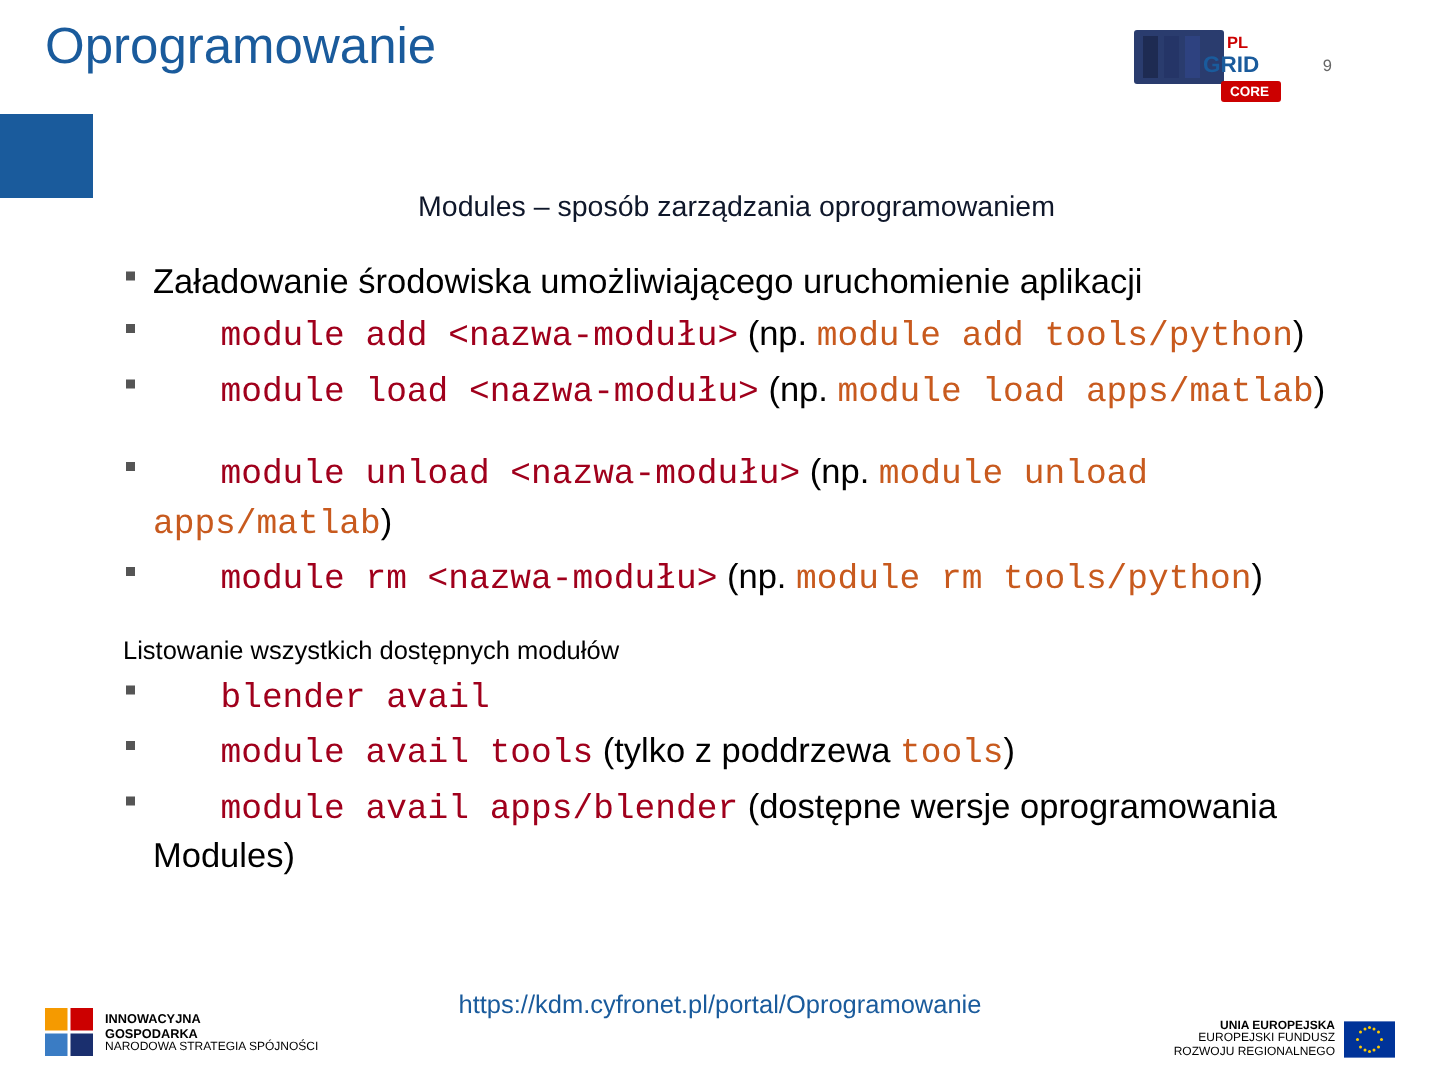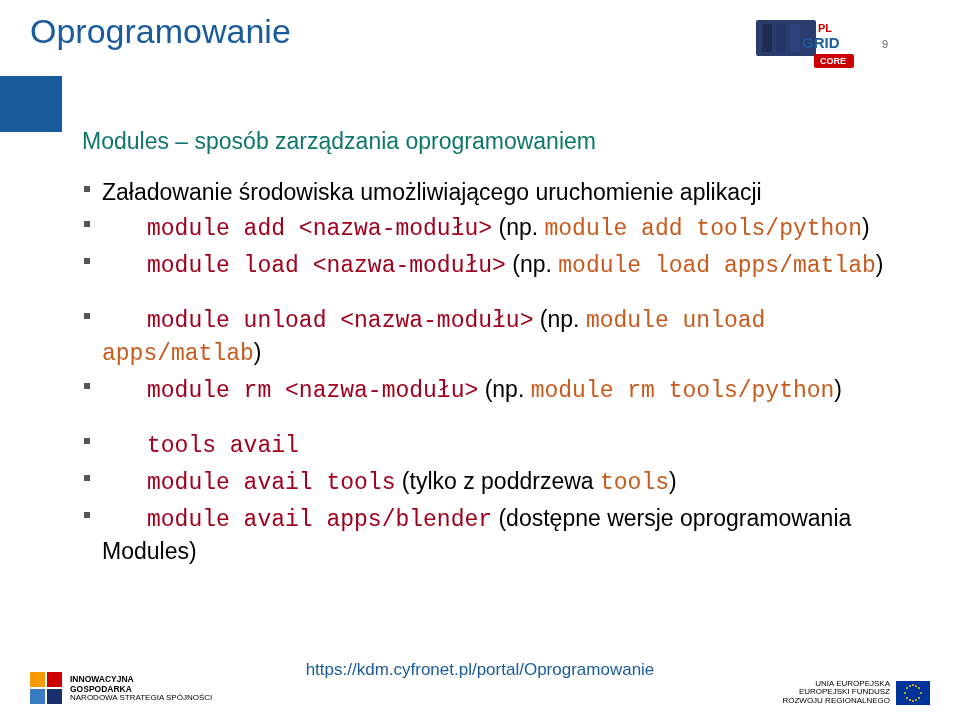--- a/index.html
+++ b/index.html
@@ -41,23 +41,24 @@
     height: 56px;
     background: #1a5b9c;
   }
   .content {
     position: absolute;
     top: 128px;
     left: 82px;
     right: 60px;
   }
   .subtitle {
-    color: #0f766e;
-    font-size: 23px;
+    color: #0f172a;
+    font-size: 19px;
     margin-bottom: 22px;
+    text-align: center;
   }
   .block { margin-bottom: 22px; }
   .block-label {
     color: #000;
     font-size: 17px;
     margin-left: 0;
   }
   ul { list-style: none; }
   li {
     position: relative;
@@ -150,22 +151,23 @@
       </li>
       <li>
         <span class="code">module rm &lt;nazwa-modułu&gt;</span>
         <span class="plain"> (</span><span class="plain">np.</span>
         <span class="warm">module rm tools/python</span><span class="plain">)</span>
       </li>
     </ul>
   </div>
 
   <div class="block">
+    <div class="block-label">Listowanie wszystkich dostępnych modułów</div>
     <ul>
-      <li><span class="code">tools avail</span></li>
+      <li><span class="code">blender avail</span></li>
       <li>
         <span class="code">module avail tools</span>
         <span class="plain"> </span><span class="plain">(tylko z poddrzewa </span><span class="warm">tools</span><span class="plain">)</span>
       </li>
       <li>
         <span class="code">module avail apps/blender</span>
         <span class="plain"> </span><span class="plain">(dostępne wersje oprogramowania Modules)</span>
       </li>
     </ul>
   </div>
@@ -182,21 +184,21 @@
   </svg>
   <div class="ig-text">
     <div class="ig-strong">INNOWACYJNA</div>
     <div class="ig-strong">GOSPODARKA</div>
     <div>NARODOWA STRATEGIA SPÓJNOŚCI</div>
   </div>
 </div>
 
 <div class="logo-eu">
   <div class="eu-text">
-    <div style="font-weight:normal">UNIA EUROPEJSKA</div>
+    <div style="font-weight:bold">UNIA EUROPEJSKA</div>
     <div>EUROPEJSKI FUNDUSZ</div>
     <div>ROZWOJU REGIONALNEGO</div>
   </div>
   <div class="eu-flag">
     <svg width="34" height="24" viewBox="0 0 34 24">
       <rect width="34" height="24" fill="#003399"></rect>
       <g fill="#fc0">
           <circle cx="17" cy="4" r="1"></circle>
           <circle cx="17" cy="20" r="1"></circle>
           <circle cx="9" cy="12" r="1"></circle>

